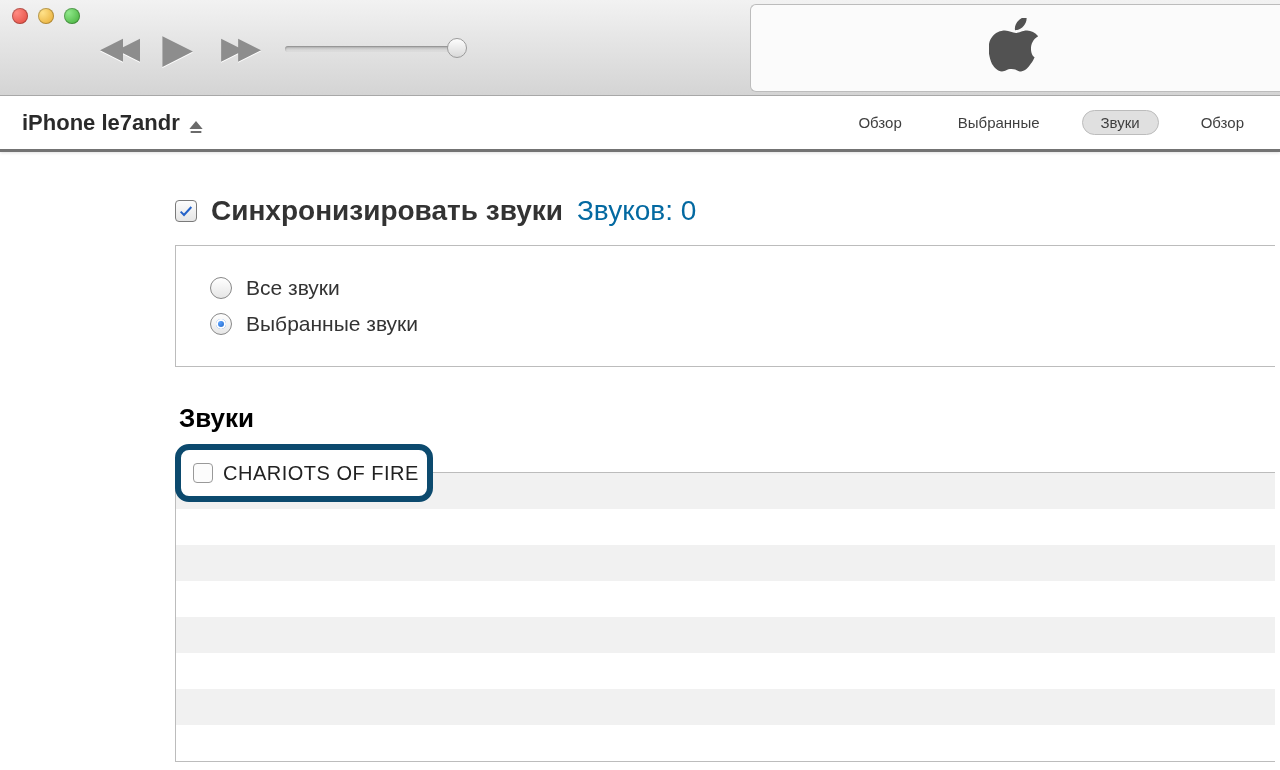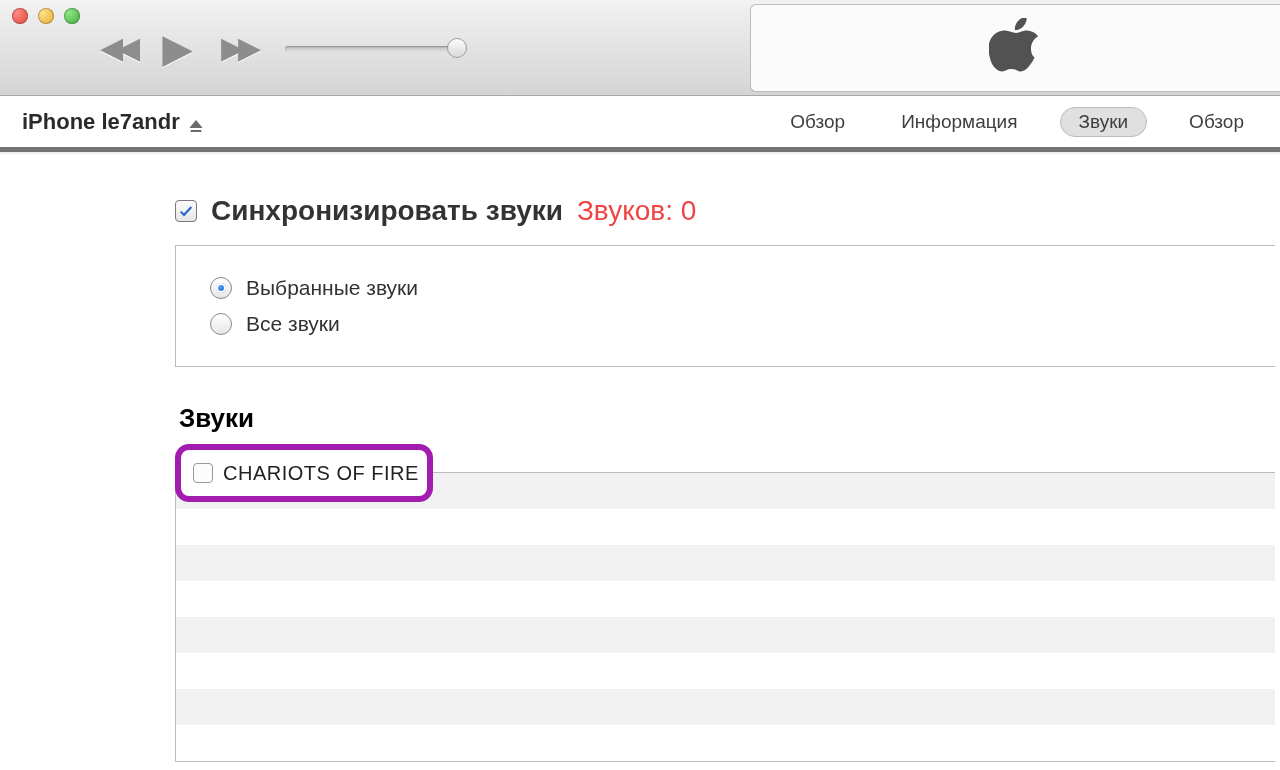--- a/index.html
+++ b/index.html
@@ -32,52 +32,52 @@
                    background: linear-gradient(#fdfdfd,#d9d9d9); border:1px solid #9b9b9b; }
 
   .lcd { position:absolute; right:0; top:4px; width:530px; height:88px;
          background:#fbfbfb; border:1px solid #bcbcbc; border-right:none; border-top-left-radius:6px; border-bottom-left-radius:6px;
          display:flex; align-items:center; justify-content:center; }
   .apple-logo { width:54px; height:60px; }
   .apple-logo svg { width:100%; height:100%; fill:#525252; }
 
   
   .device-bar {
-    height: 56px; background:#fff; border-bottom:5px solid #737373;
+    height: 56px; background:#fff; border-bottom:3px solid #737373;
     box-shadow: 0 1px 3px rgba(0,0,0,0.12);
     display:flex; align-items:center; padding:0 22px;
   }
   .device-name { font-size:22px; font-weight:600; color:#2a2a2a; display:flex; align-items:center; gap:8px; cursor:pointer;}
   .eject-icon { width:16px; height:16px; display:inline-block; }
   .eject-icon svg { width:100%; height:100%; fill:#6b6b6b; }
 
   .tabs { margin-left:auto; display:flex; align-items:center; gap:28px; }
-  .tab { font-size:19px; color:#3f3f3f; cursor:pointer; padding:4px 14px; }
+  .tab { font-size:15px; color:#3f3f3f; cursor:pointer; padding:4px 14px; }
   .tab.active { background:#e0e0e0; border:1px solid #bcbcbc; border-radius:18px; padding:3px 18px; }
 
   
   .content { padding: 36px 0 0 175px; margin-top: 7px; }
 
   .sync-header { display:flex; align-items:center; gap:14px; font-size:28px; margin-bottom:18px; }
   .sync-checkbox { width:22px; height:22px; border:1px solid #7a7a7a; border-radius:4px;
                    background:linear-gradient(#fdfdfd,#e5e5e5); display:flex; align-items:center; justify-content:center; cursor:pointer;}
   .sync-checkbox svg { width:16px; height:16px; stroke:#2563c9; stroke-width:3; fill:none; }
   .sync-label { font-weight:700; color:#333; }
-  .sync-count { color:#ef4444; }
+  .sync-count { color:#0369a1; }
 
   .radio-panel { border:1px solid #bcbcbc; border-right:none; background:#fff; padding:24px 34px; width:1100px; }
   .radio-row { display:flex; align-items:center; gap:14px; font-size:21px; color:#333; padding:6px 0; cursor:pointer; }
   .radio { width:22px; height:22px; border-radius:50%; border:1px solid #888;
            background:linear-gradient(#fff,#e6e6e6); display:flex; align-items:center; justify-content:center; }
   .radio.checked::after { content:""; width:10px; height:10px; border-radius:50%;
            background:radial-gradient(circle at 35% 35%, #5aa2ff, #0a4fb0); box-shadow:0 0 0 2px #fff inset; }
 
   .section-title { font-size:26px; font-weight:700; margin:36px 0 10px 4px; }
 
-  .highlight-box { border:6px solid #a21caf; border-radius:14px; width:258px; height:58px;
+  .highlight-box { border:6px solid #0c4a6e; border-radius:14px; width:258px; height:58px;
                    display:flex; align-items:center; padding-left:12px; background:#fff; position:relative; z-index:2; }
   .hi-checkbox { width:20px; height:20px; border:1px solid #999; border-radius:4px; background:#fcfcfc; margin-right:10px; cursor:pointer;}
   .hi-label { font-size:20px; letter-spacing:.5px; color:#222; }
 
   .sounds-table { border:1px solid #bcbcbc; border-right:none; width:1100px; margin-top:-30px; }
   .sounds-table .row { height:36px; }
   .sounds-table .row:nth-child(odd) { background:#f1f1f1; }
   .sounds-table .row:nth-child(even){ background:#ffffff; }
 </style>
 </head>
@@ -115,46 +115,46 @@
     <span>iPhone le7andr</span>
     <span class="eject-icon">
       <svg viewBox="0 0 24 24">
           <path d="M4 18h16v3H4zM12 3l10 12H2z"></path>
         </svg>
     </span>
   </div>
 
   <div class="tabs">
     <span class="tab">Обзор</span>
-    <span class="tab">Информация</span>
+    <span class="tab">Выбранные</span>
     <span class="tab active">Звуки</span>
     <span class="tab">Обзор</span>
   </div>
 </div>
 
 <div class="content">
 
   <div class="sync-header">
     <span class="sync-checkbox">
       <svg viewBox="0 0 24 24">
           <polyline points="4 13 9 18 20 6"></polyline>
         </svg>
     </span>
     <span class="sync-label">Синхронизировать звуки</span>
     <span class="sync-count">Звуков: 0</span>
   </div>
 
   <div class="radio-panel">
     <div class="radio-row">
+      <span class="radio"></span>
+      <span>Все звуки</span>
+    </div>
+    <div class="radio-row">
       <span class="radio checked"></span>
       <span>Выбранные звуки</span>
-    </div>
-    <div class="radio-row">
-      <span class="radio"></span>
-      <span>Все звуки</span>
     </div>
   </div>
 
   <div class="section-title">Звуки</div>
 
   <div class="highlight-box">
     <span class="hi-checkbox"></span>
     <span class="hi-label">CHARIOTS OF FIRE</span>
   </div>
 

